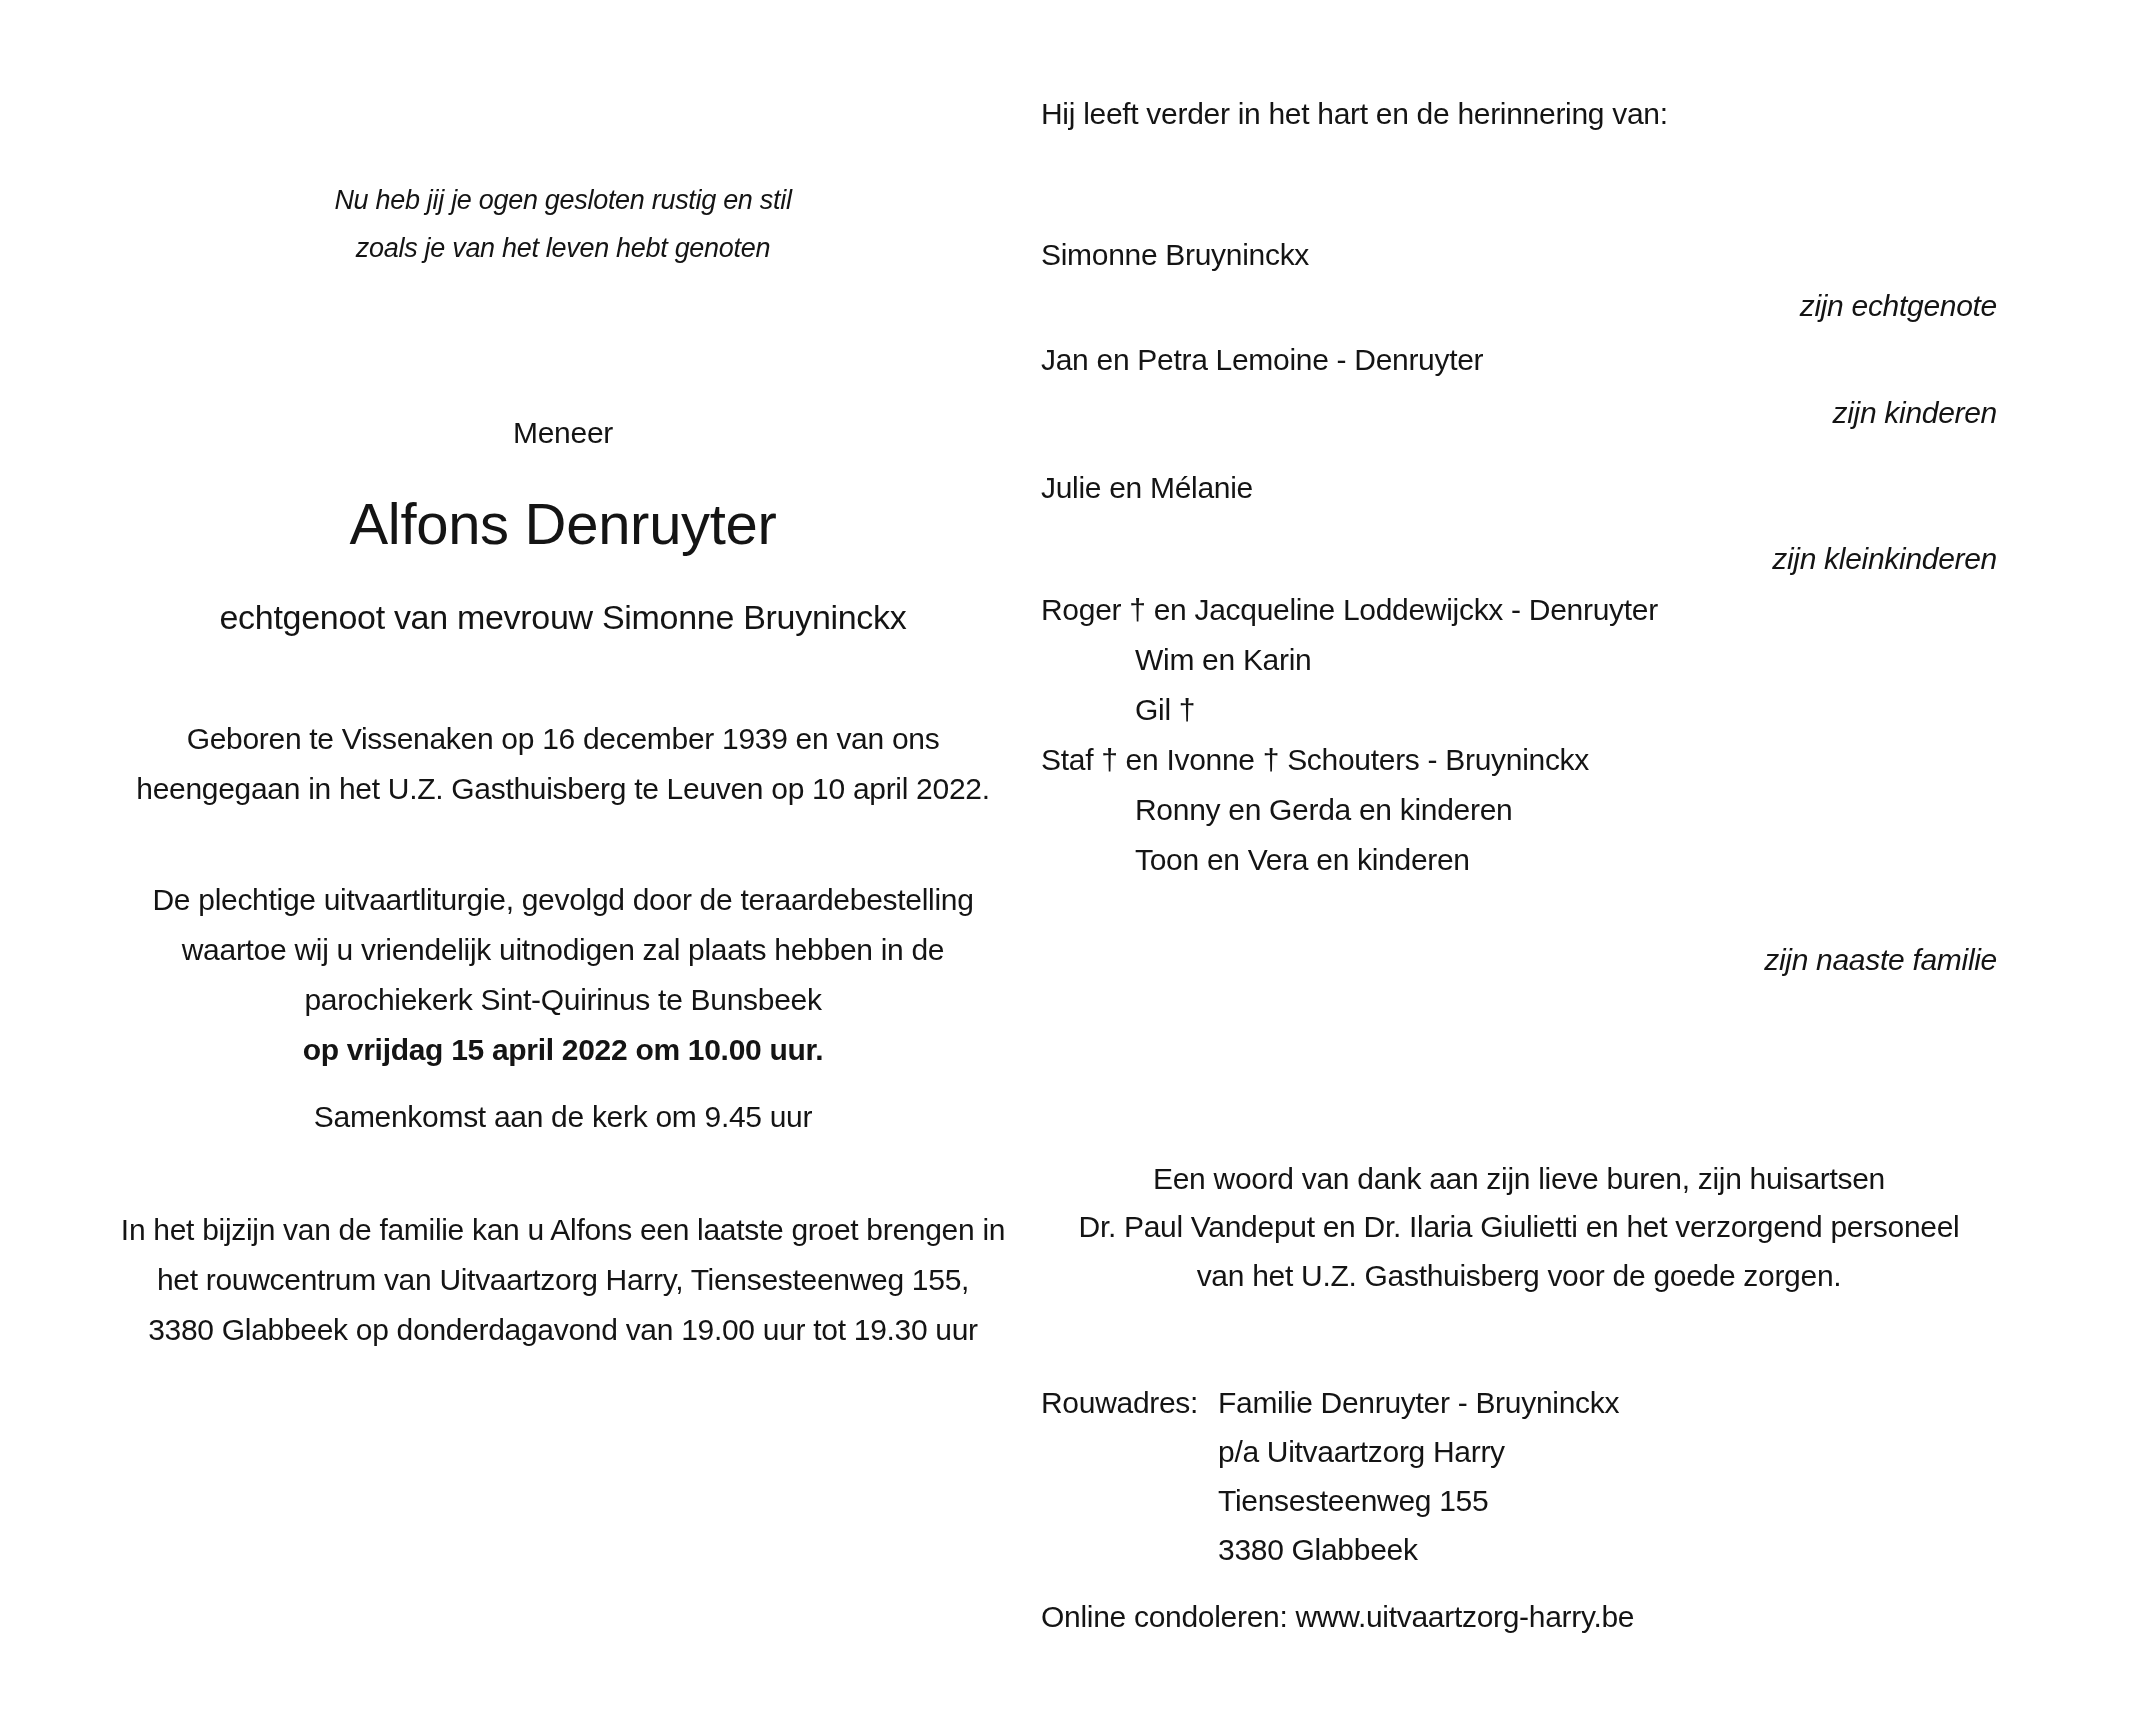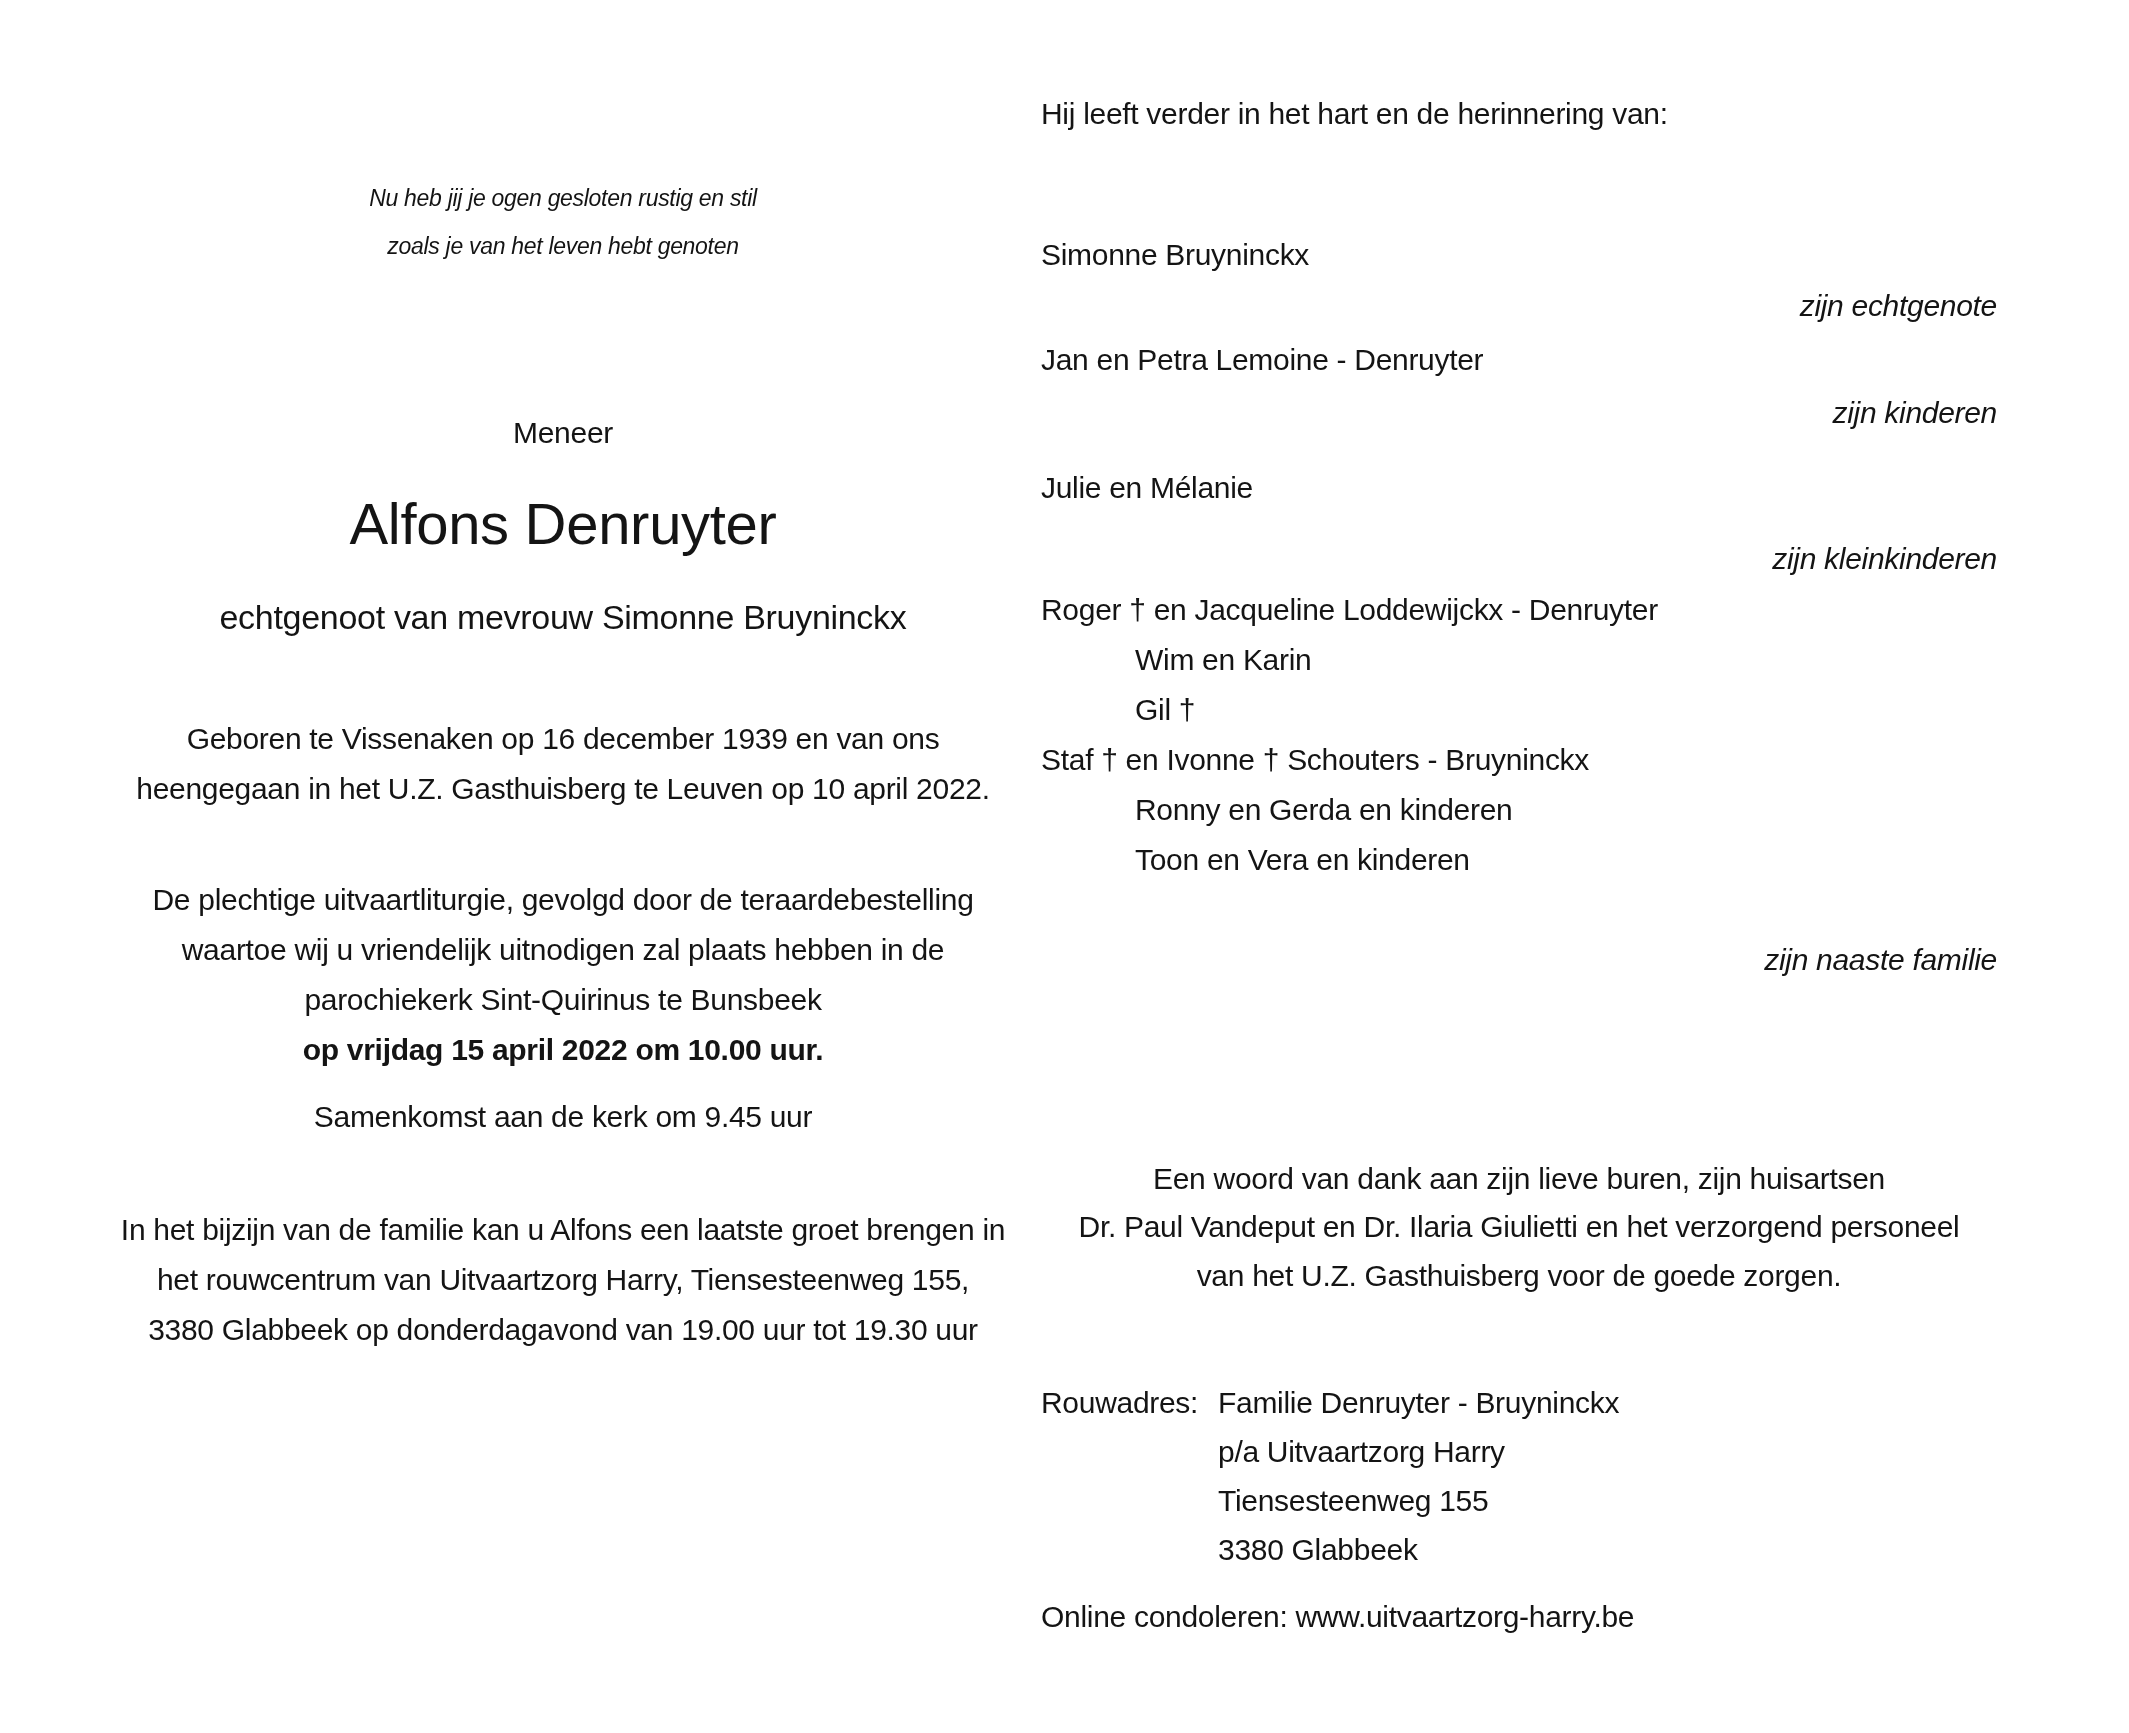--- a/index.html
+++ b/index.html
@@ -12,21 +12,21 @@
   .col{position:absolute;top:0;height:100%;}
   .col-left{left:86px;width:954px;}
   .col-right{left:1041px;width:956px;}
   .line{position:absolute;left:0;font-size:30px;line-height:1.1;white-space:nowrap;}
   .col-left .line{width:100%;text-align:center;}
   .i{font-style:italic;}
   .b{font-weight:600;}
   .r{left:auto;right:0;}
   .ind{left:94px;}
   .ctr{width:100%;text-align:center;}
-  .poem{font-size:23px;}
+  .poem{font-size:27px;}
   .title{font-size:58px;font-weight:300;}
   .sub{font-size:34px;}
   .addr-label{position:absolute;left:0;}
   .addr-val{position:absolute;left:177px;}
   .url{display:inline;}
 </style>
 </head>
 <body>
 
 <div>

